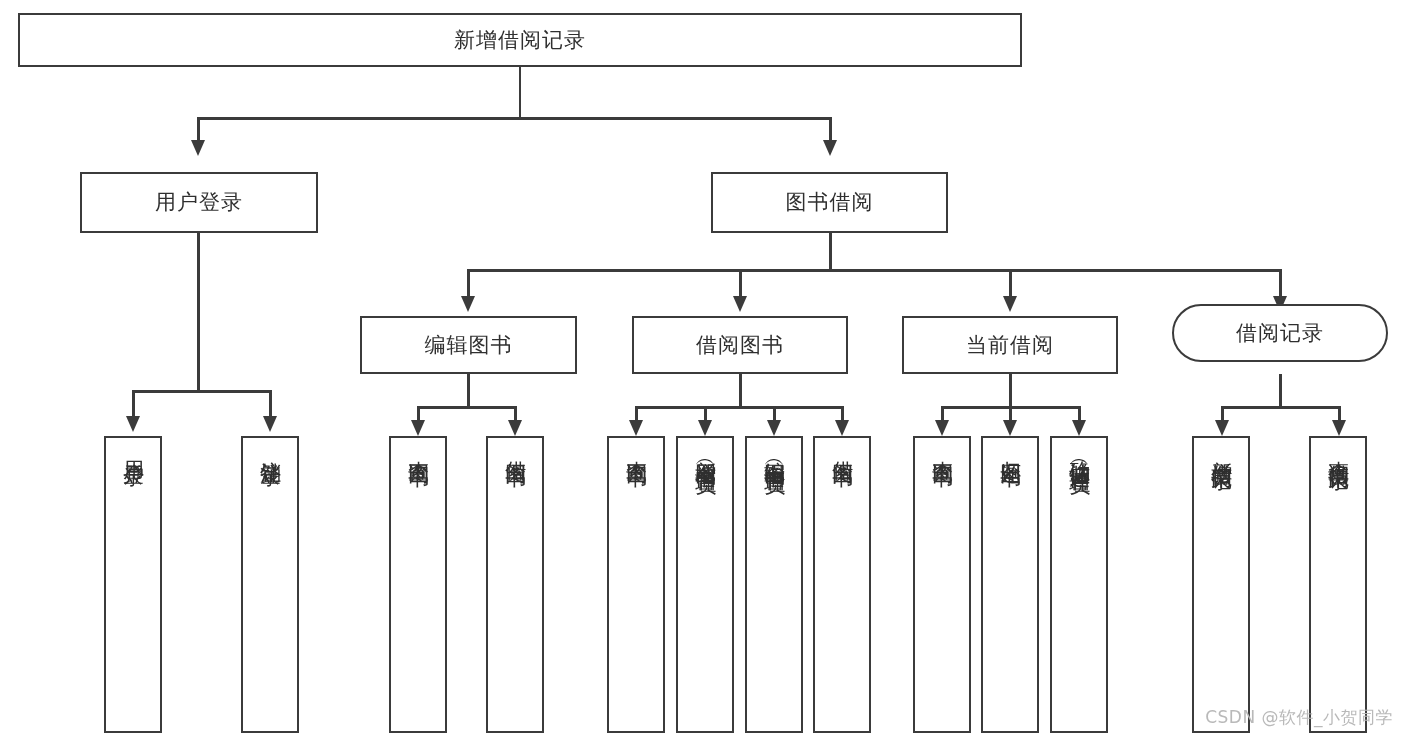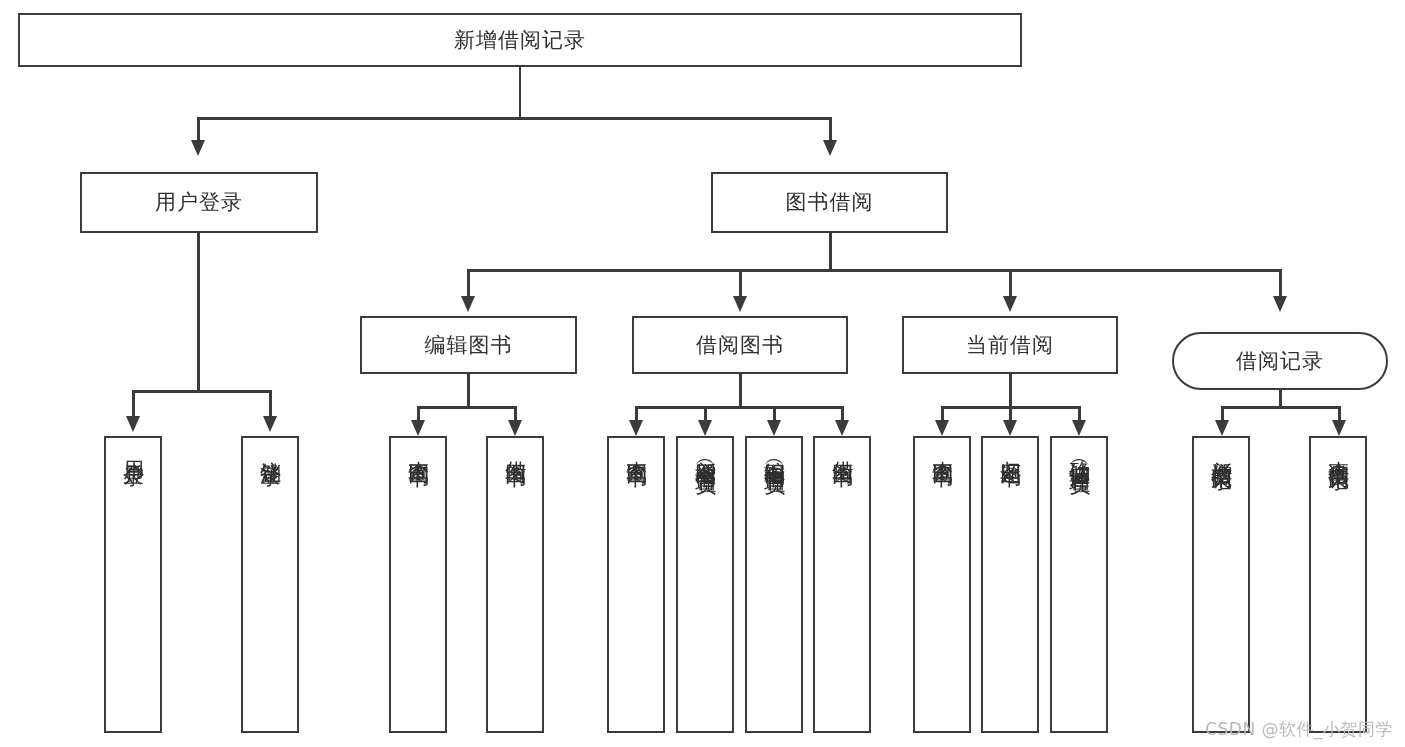--- a/index.html
+++ b/index.html
@@ -57,21 +57,21 @@
     width:0;height:0;
     border-left:7px solid transparent;
     border-right:7px solid transparent;
     border-top:16px solid #3b3b3b;
     z-index:2;
   }
 
   
   #watermark{
     position:absolute;
-    right:12px;bottom:6px;
+    right:12px;bottom:18px;
     font-size:17px;
     color:#b9b9b9;
     letter-spacing:0.5px;
     z-index:5;
     white-space:nowrap;
     font-family:"DejaVu Sans","Liberation Sans",sans-serif;
   }
 </style>
 </head>
 <body>
@@ -118,21 +118,21 @@
 
   <div class="node" style="left:360px;top:316px;width:217px;height:58px;">
     <span class="lbl">编辑图书</span>
   </div>
   <div class="node" style="left:632px;top:316px;width:216px;height:58px;">
     <span class="lbl">借阅图书</span>
   </div>
   <div class="node" style="left:902px;top:316px;width:216px;height:58px;">
     <span class="lbl">当前借阅</span>
   </div>
-  <div class="node" style="left:1172px;top:332px;width:216px;height:58px;border-radius:29px;">
+  <div class="node" style="left:1172px;top:304px;width:216px;height:58px;border-radius:29px;">
     <span class="lbl">借阅记录</span>
   </div>
 
   <div class="vline" style="left:467px;top:374px;height:34px;"></div>
   <div class="hline" style="left:417px;top:406px;width:99px;"></div>
   <div class="vline" style="left:417px;top:406px;height:18px;"></div>
   <div class="arrow" style="left:411.2px;top:420px;"></div>
   <div class="vline" style="left:514px;top:406px;height:18px;"></div>
   <div class="arrow" style="left:508.2px;top:420px;"></div>
 

